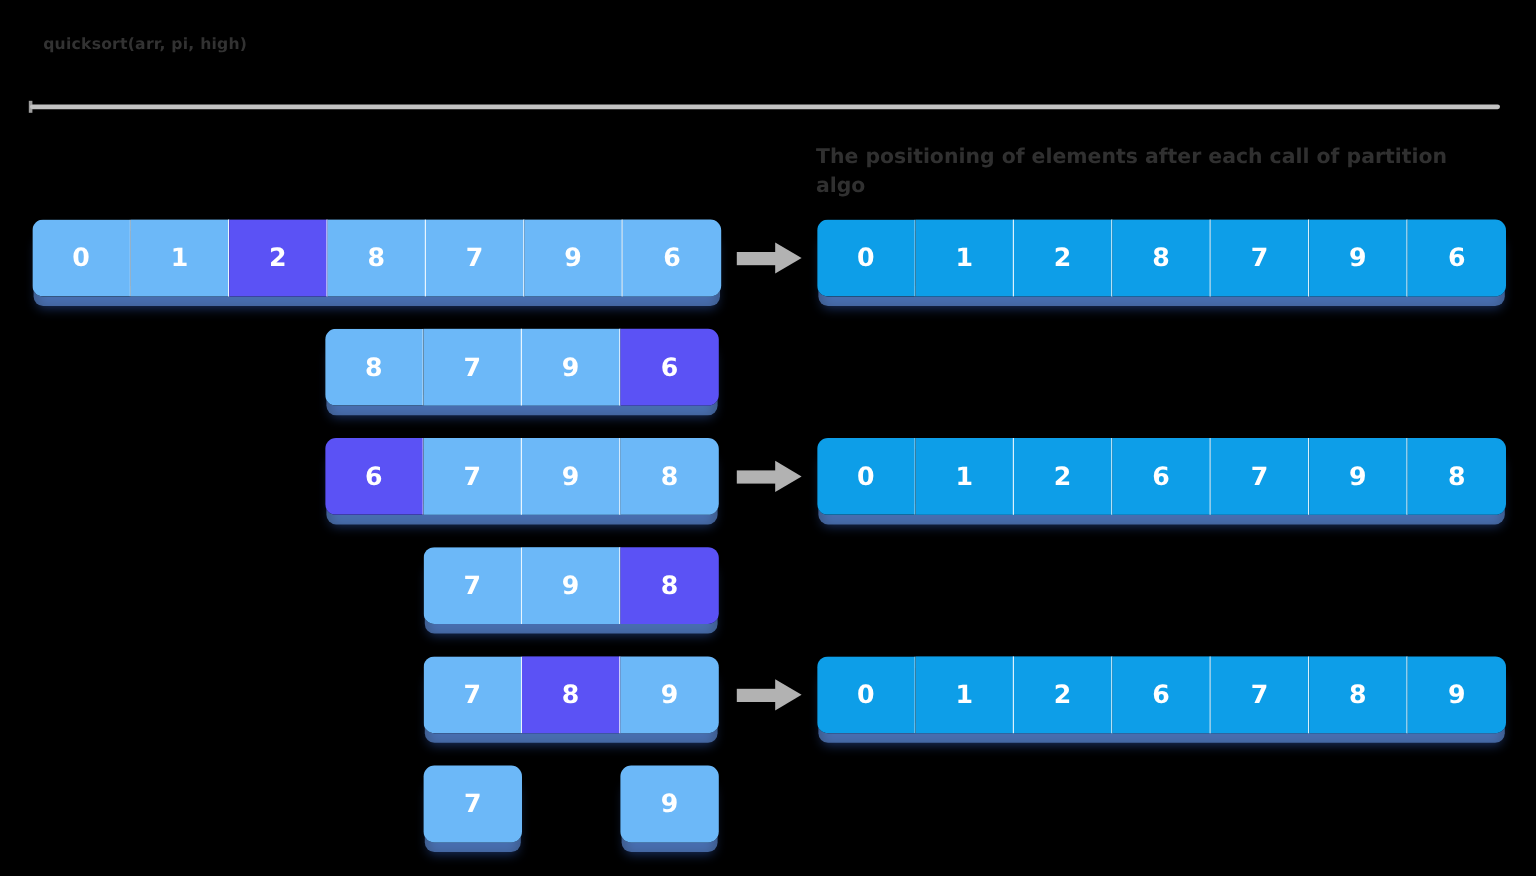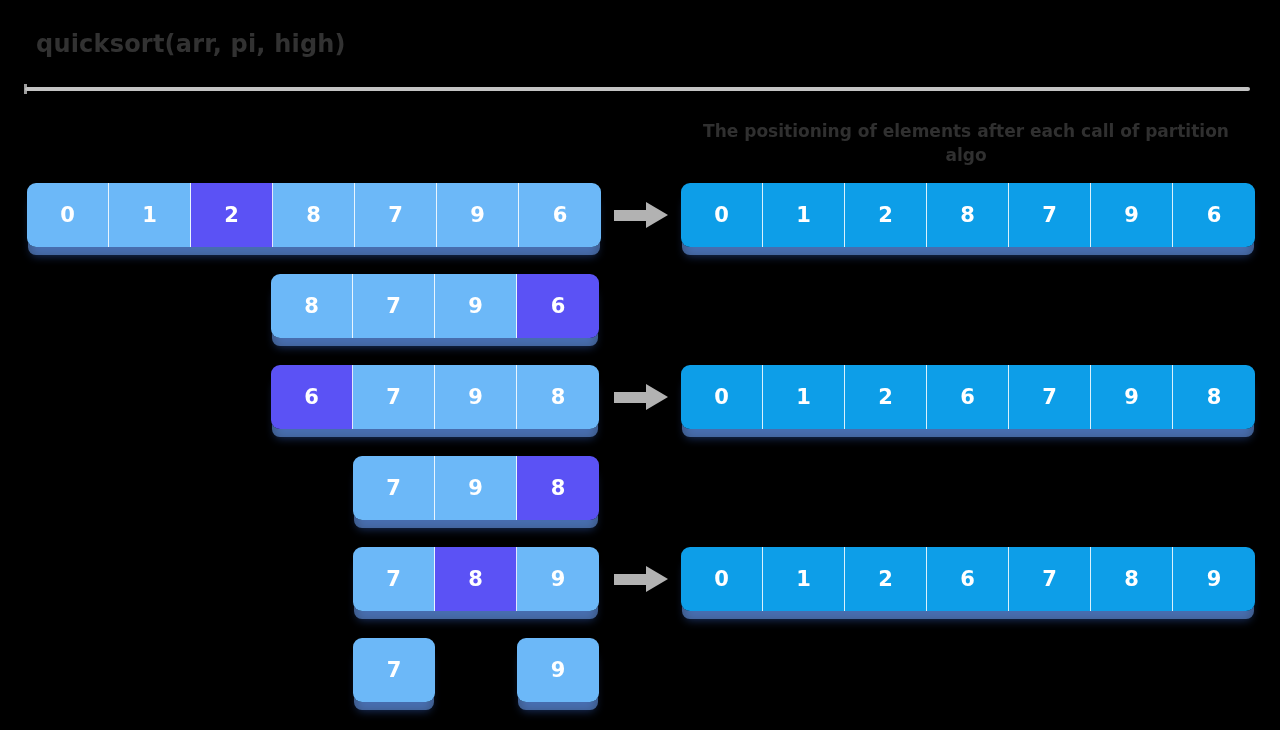--- a/index.html
+++ b/index.html
@@ -15,21 +15,21 @@
     overflow: hidden;
     font-family: "DejaVu Sans", "Liberation Sans", sans-serif;
     -webkit-font-smoothing: antialiased;
   }
 
   
   #page-title {
     position: absolute;
     left: 36px;
     top: 30px;
-    font-size: 24px;
+    font-size: 13px;
     font-weight: bold;
     color: #323232;
     letter-spacing: 0.2px;
     white-space: nowrap;
   }
   #title-divider {
     position: absolute;
     left: 25px;
     top: 87px;
     width: 1225px;
@@ -45,21 +45,20 @@
     height: 10px;
     background: #9d9d9d;
   }
 
   
   #right-heading {
     position: absolute;
     left: 680px;
     top: 119px;
     width: 572px;
-    text-align: center;
     font-size: 17px;
     font-weight: bold;
     line-height: 24px;
     color: #303030;
   }
 
   
   .array-block {
     position: absolute;
     display: flex;

